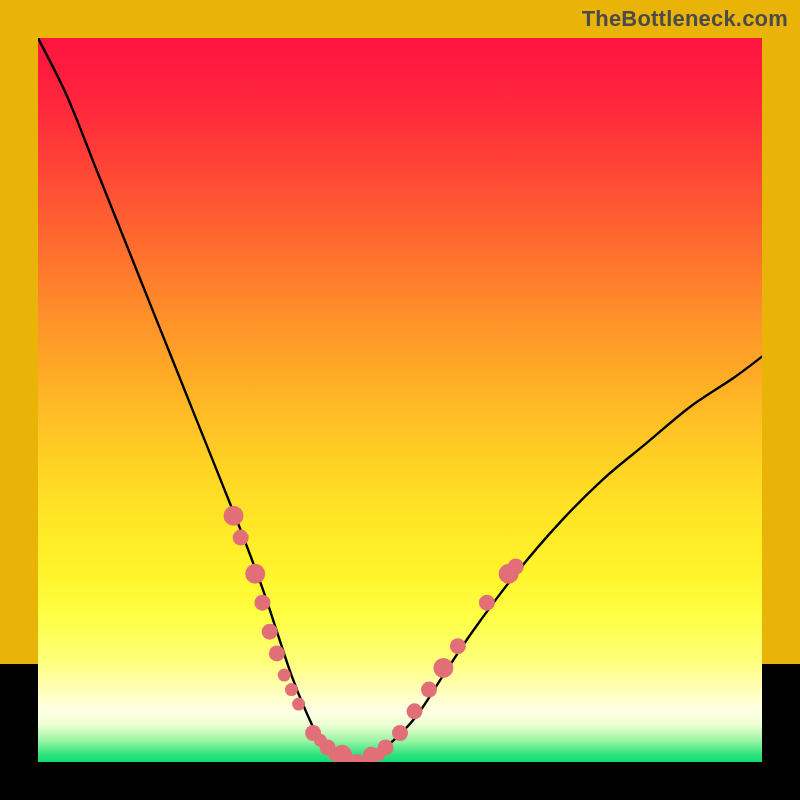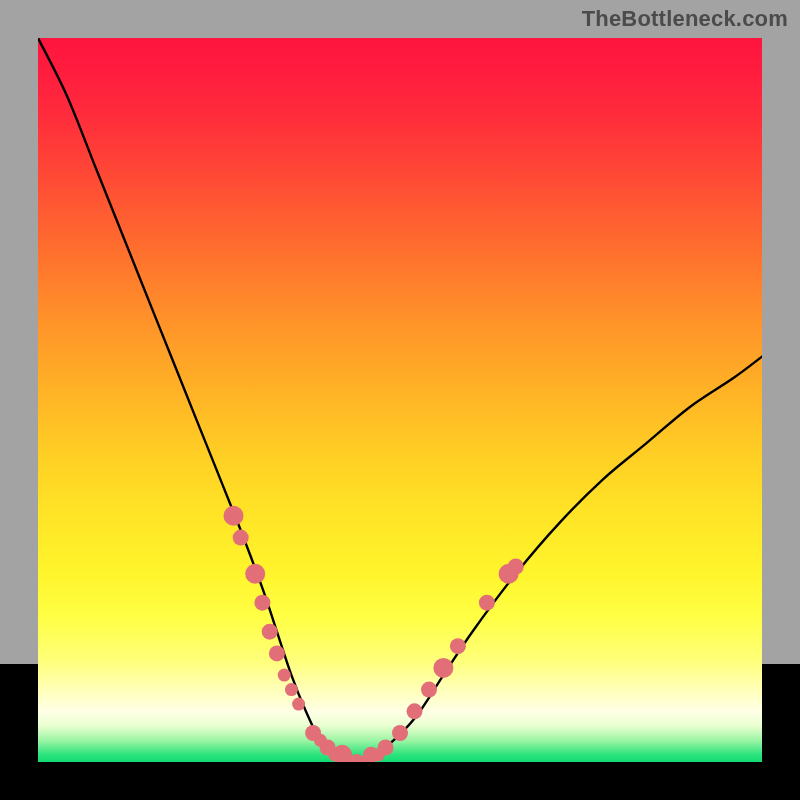--- a/index.html
+++ b/index.html
@@ -9,21 +9,21 @@
     height: 800px;
     background: #000;
     overflow: hidden;
   }
   .frame {
     position: absolute;
     left: 0;
     top: 0;
     width: 800px;
     height: 664px;
-    background: #a3a3a3;
+    background: #eab308;
   }
   .plot {
     position: absolute;
     left: 38px;
     top: 38px;
     width: 724px;
     height: 724px;
     background: linear-gradient(to bottom,
       #ff153f 0%,
       #ff1b3e 4%,

